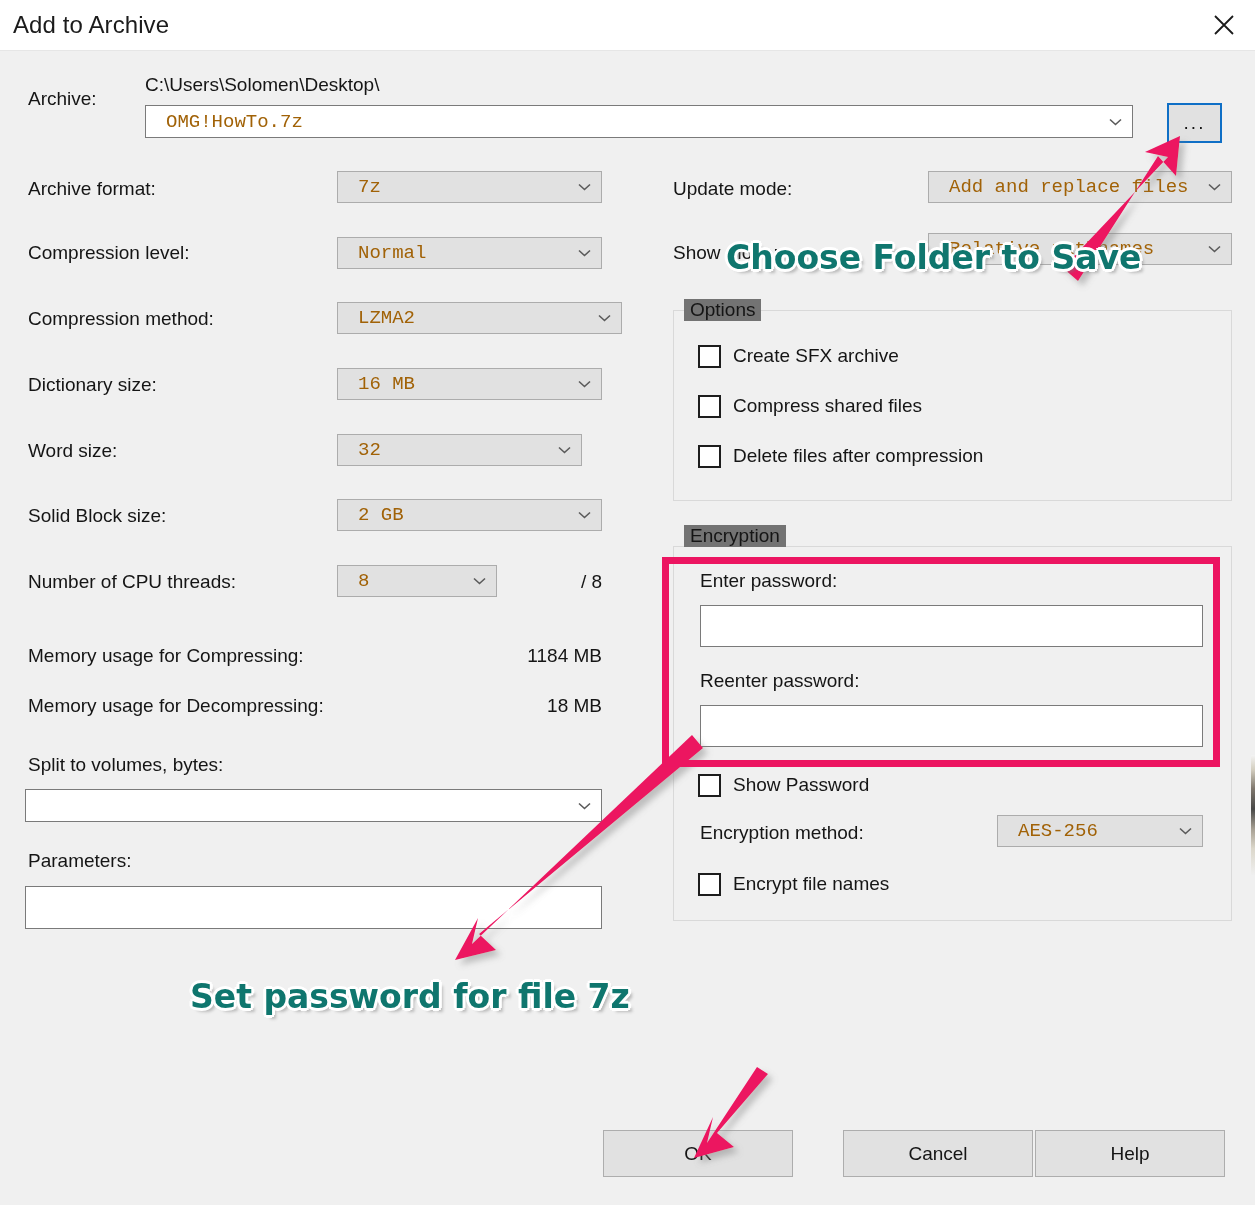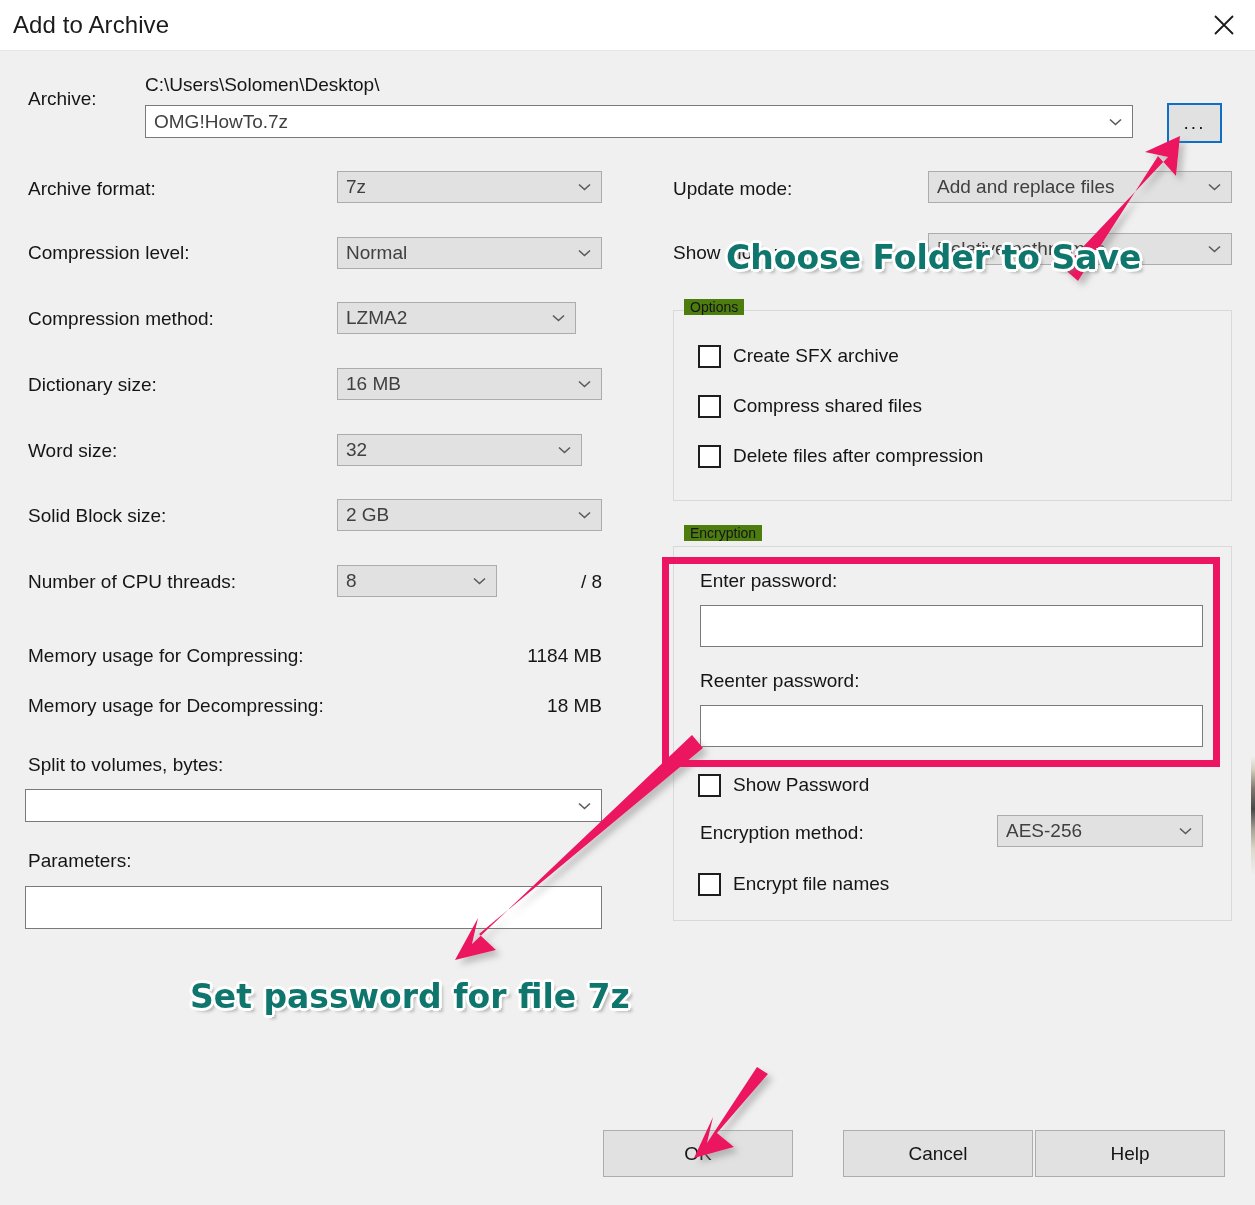--- a/index.html
+++ b/index.html
@@ -65,24 +65,25 @@
     border: 1px solid #acacac;
     box-sizing: border-box;
     display: flex;
     align-items: center;
     cursor: pointer;
   }
   .combo.white { background: #ffffff; border-color: #7a7a7a; }
   .combo .ctext {
     flex: 1 1 auto;
     font-size: 19px;
-    color: #404040;
-    padding-left: 8px;
+    color: #a16207;
+    padding-left: 20px;
     white-space: nowrap;
     overflow: hidden;
+    font-family: Liberation Mono, monospace;
   }
   .combo .carrow {
     flex: 0 0 auto;
     width: 34px;
     display: flex;
     align-items: center;
     justify-content: center;
   }
   .chev {
     display: block;
@@ -118,22 +119,22 @@
   }
 
   
   .groupbox {
     position: absolute;
     border: 1px solid #d9d9d9;
     box-sizing: border-box;
   }
   .group-title {
     position: absolute;
-    background: #4d7c0f;
-    font-size: 14px;
+    background: #737373;
+    font-size: 19px;
     color: #151515;
     padding: 0 6px;
     white-space: nowrap;
   }
 
   
   .cbrow {
     position: absolute;
     display: flex;
     cursor: pointer;
@@ -244,21 +245,21 @@
   <div class="combo" style="left:337px; top:237px; width:265px; height:32px;">
     <div class="ctext">Normal</div>
     <div class="carrow">
       <svg class="chev" viewBox="0 0 13 8">
           <path d="M1 1.5 L6.5 6.5 L12 1.5"></path>
         </svg>
     </div>
   </div>
 
   <div class="label" style="left:28px; top:308px;">Compression method:</div>
-  <div class="combo" style="left:337px; top:302px; width:239px; height:32px;">
+  <div class="combo" style="left:337px; top:302px; width:285px; height:32px;">
     <div class="ctext">LZMA2</div>
     <div class="carrow">
       <svg class="chev" viewBox="0 0 13 8">
           <path d="M1 1.5 L6.5 6.5 L12 1.5"></path>
         </svg>
     </div>
   </div>
 
   <div class="label" style="left:28px; top:374px;">Dictionary size:</div>
   <div class="combo" style="left:337px; top:368px; width:265px; height:32px;">

